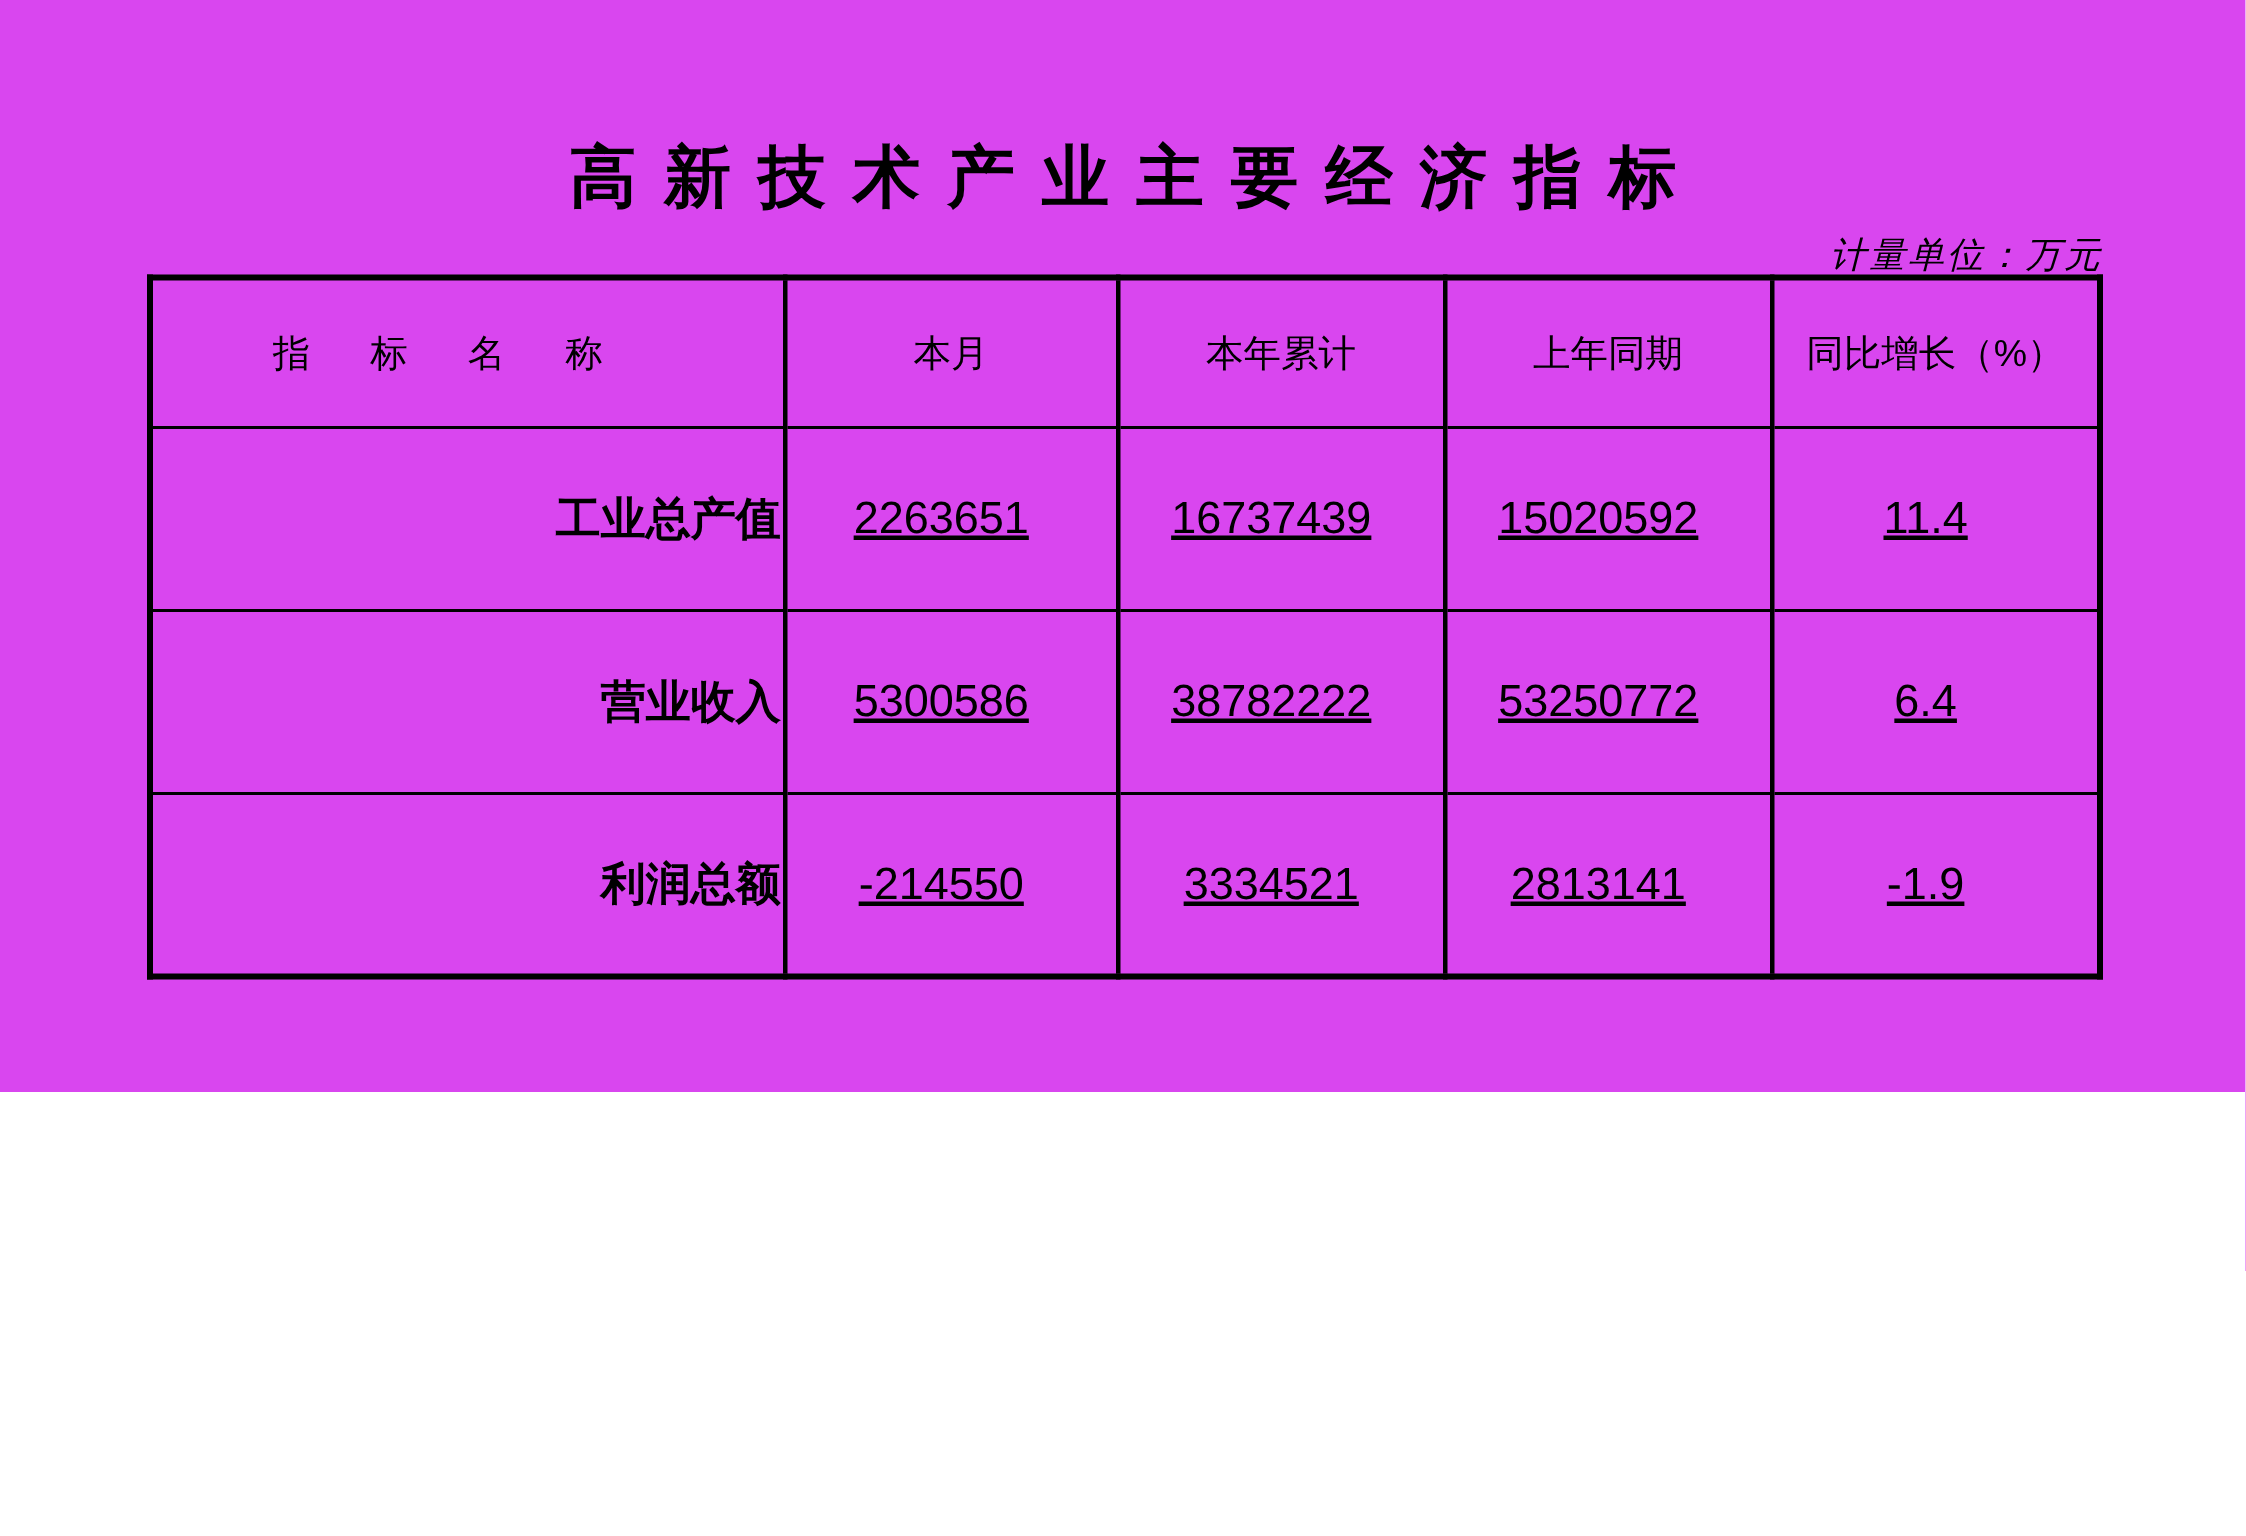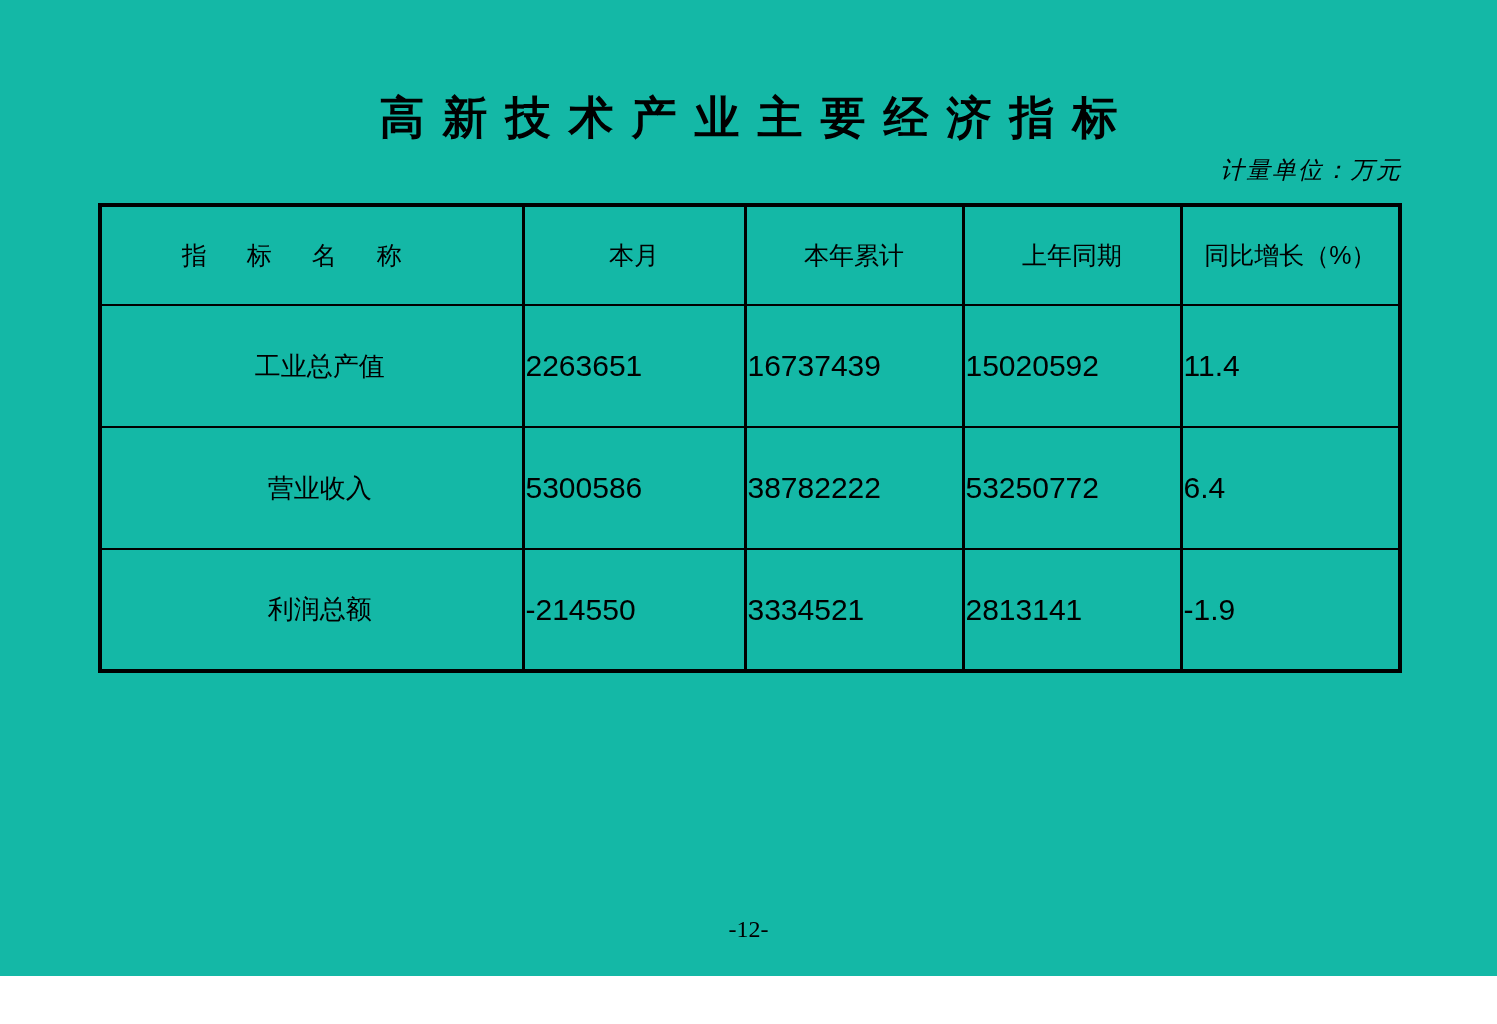--- a/index.html
+++ b/index.html
@@ -4,22 +4,22 @@
 <style>
   html, body {
     margin: 0;
     padding: 0;
     background: #ffffff;
     color: #000000;
   }
   .page {
     position: relative;
     width: 1497px;
-    height: 976px;
-    background: #14b8a6;
+    height: 728px;
+    background: #d946ef;
     font-family: "Liberation Sans", sans-serif;
     overflow: hidden;
   }
   .doc-title {
     position: absolute;
     top: 88px;
     left: 0;
     width: 100%;
     text-align: center;
     font-size: 45px;
@@ -36,21 +36,20 @@
     font-size: 24px;
     font-family: "Liberation Serif", serif;
     font-style: italic;
     letter-spacing: 2px;
     margin-top: 16px;
   }
   .table-wrap {
     position: absolute;
     top: 183px;
     left: 98px;
-    margin-top: 20px;
   }
   table.indicators {
     border-collapse: collapse;
     table-layout: fixed;
     width: 1300px;
     border: 4px solid #000;
   }
   table.indicators th,
   table.indicators td {
     border: 2px solid #000;
@@ -65,33 +64,34 @@
   th.col-header {
     font-size: 25px;
     font-weight: normal;
     text-align: center;
     white-space: nowrap;
   }
   th.col-header.name-header {
     letter-spacing: 40px;
   }
   td.label-cell {
-    font-size: 26px;
-    font-weight: normal;
+    font-size: 30px;
+    font-weight: bold;
     font-family: "Liberation Serif", serif;
-    text-align: center;
+    text-align: right;
     padding-left: 17px;
     white-space: nowrap;
   }
   td.num-cell {
     font-size: 30px;
     font-family: "Liberation Sans", sans-serif;
-    text-align: left;
+    text-align: center;
     padding-right: 14px;
     white-space: nowrap;
+    text-decoration: underline;
   }
   .page-number {
     position: absolute;
     top: 916px;
     left: 0;
     width: 100%;
     text-align: center;
     font-size: 24px;
     font-family: "Liberation Serif", serif;
   }

